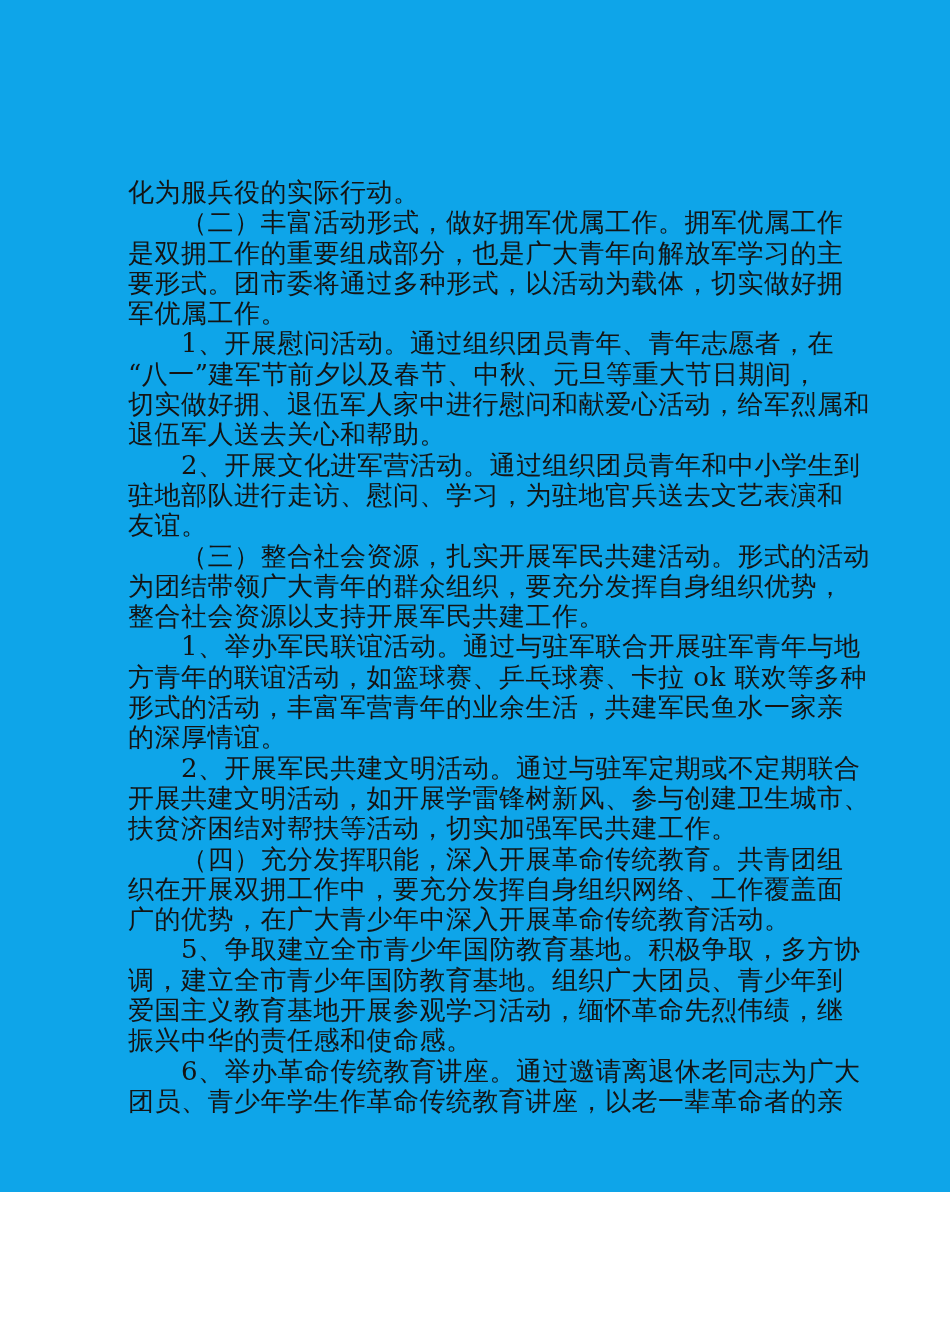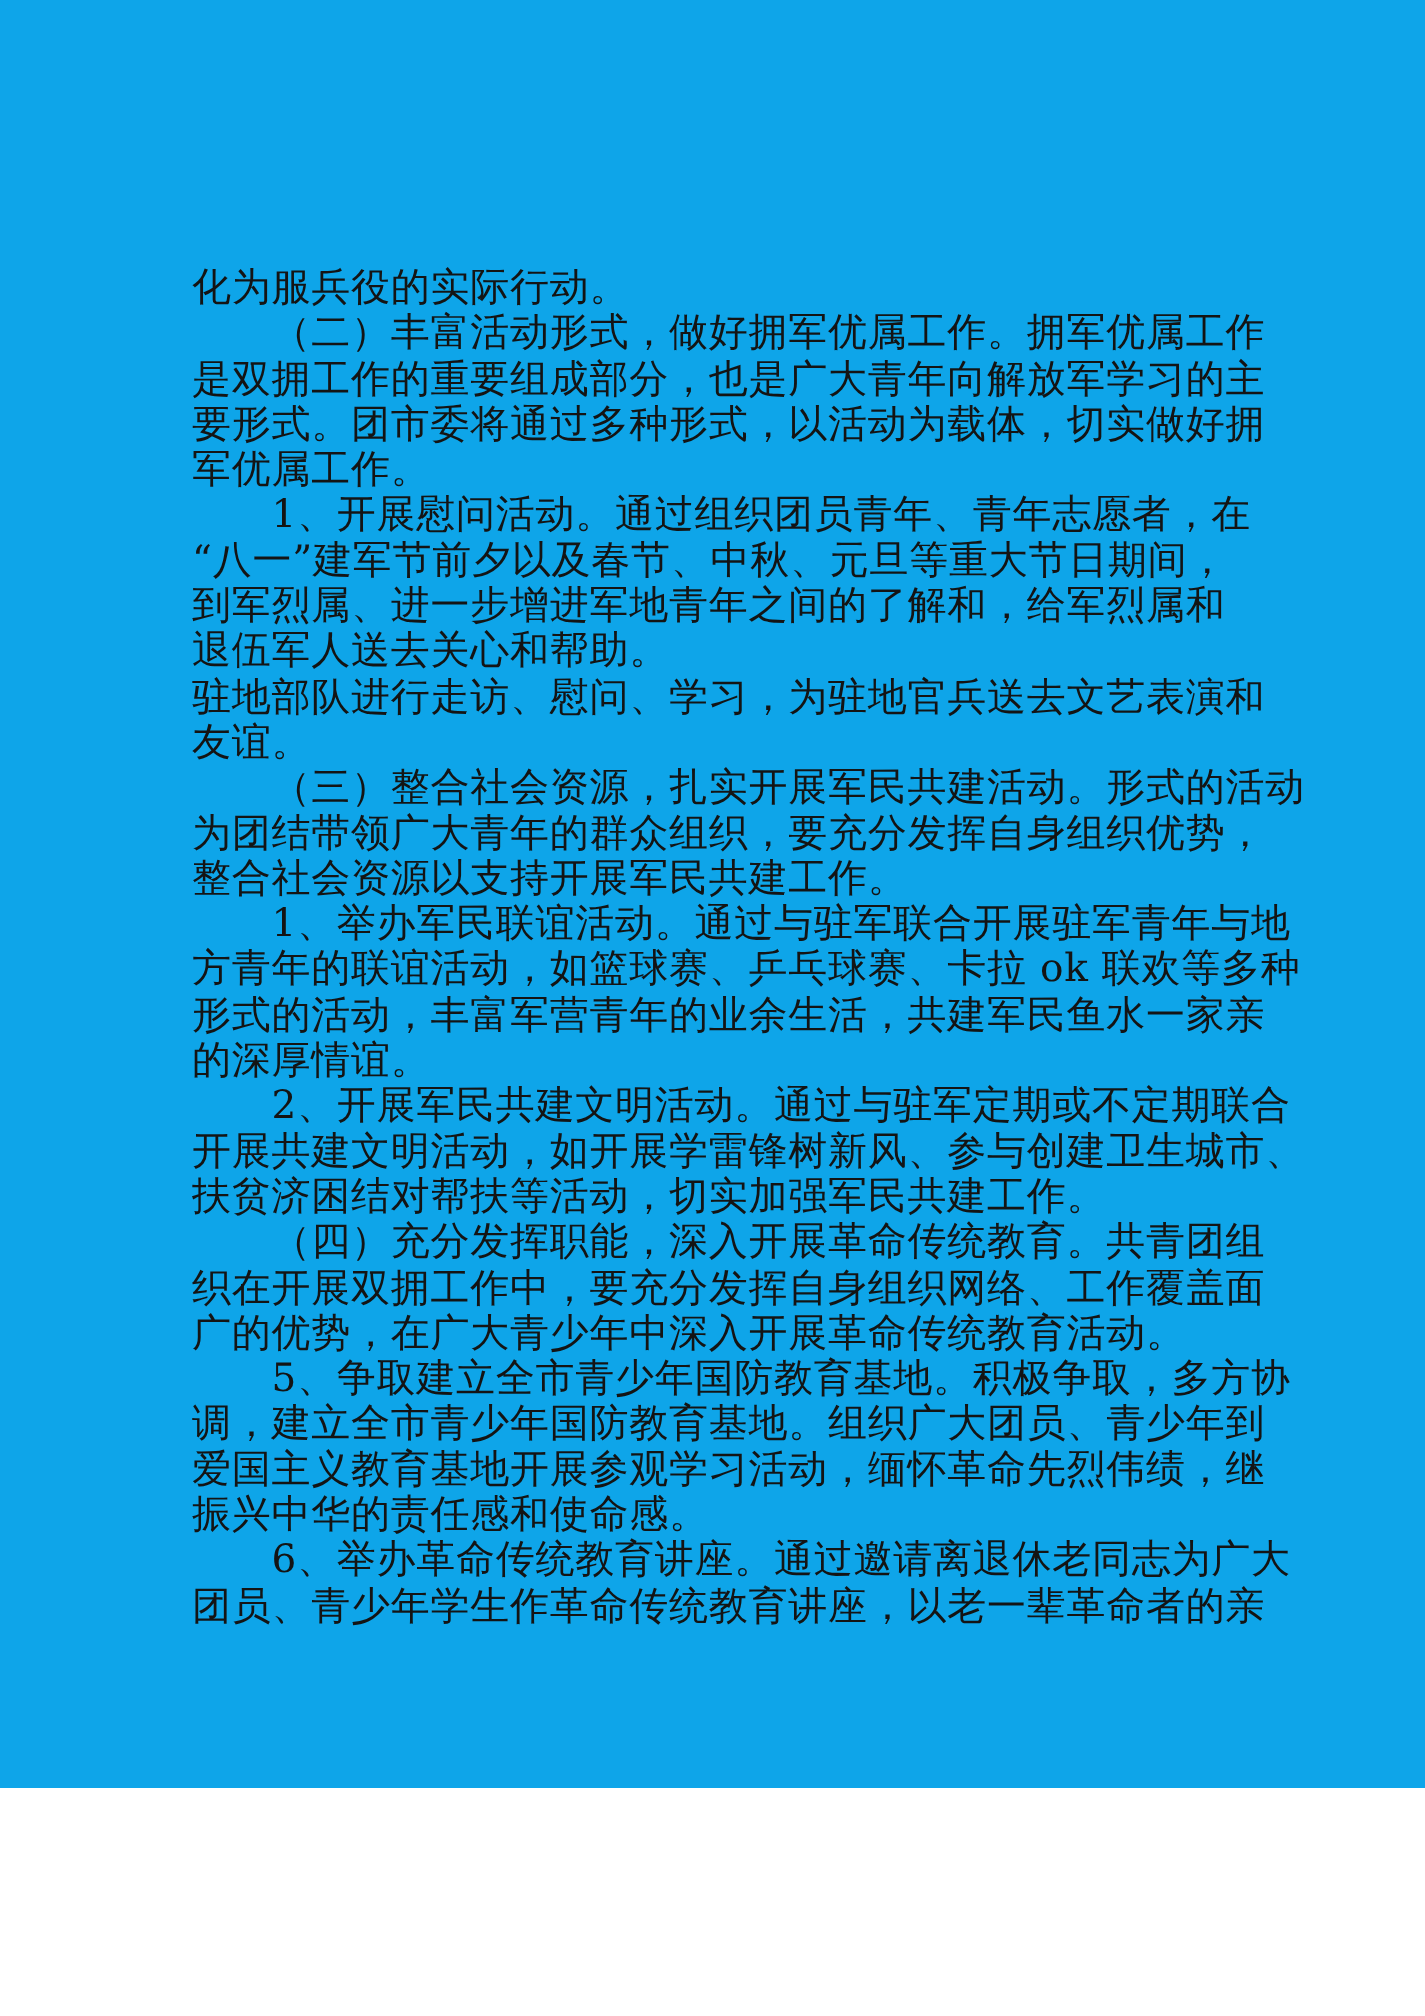--- a/index.html
+++ b/index.html
@@ -50,22 +50,23 @@
 
 <div class="page">
   <div class="body-text">
     <div class="ln">化为服兵役的实际行动。</div>
     <div class="ln ind">（二）丰富活动形式，做好拥军优属工作。拥军优属工作</div>
     <div class="ln">是双拥工作的重要组成部分，也是广大青年向解放军学习的主</div>
     <div class="ln">要形式。团市委将通过多种形式，以活动为载体，切实做好拥</div>
     <div class="ln">军优属工作。</div>
     <div class="ln ind">1、开展慰问活动。通过组织团员青年、青年志愿者，在</div>
     <div class="ln">“八一”建军节前夕以及春节、中秋、元旦等重大节日期间，</div>
-    <div class="ln">到军烈属、进一步增进军地青年之间的了解和，给军烈属和</div>
+    <div class="ln">切实做好拥、退伍军人家中进行慰问和献爱心活动，给军烈属和</div>
     <div class="ln">退伍军人送去关心和帮助。</div>
+    <div class="ln ind">2、开展文化进军营活动。通过组织团员青年和中小学生到</div>
     <div class="ln">驻地部队进行走访、慰问、学习，为驻地官兵送去文艺表演和</div>
     <div class="ln">友谊。</div>
     <div class="ln ind">（三）整合社会资源，扎实开展军民共建活动。形式的活动</div>
     <div class="ln">为团结带领广大青年的群众组织，要充分发挥自身组织优势，</div>
     <div class="ln">整合社会资源以支持开展军民共建工作。</div>
     <div class="ln ind">1、举办军民联谊活动。通过与驻军联合开展驻军青年与地</div>
     <div class="ln">方青年的联谊活动，如篮球赛、乒乓球赛、卡拉 ok 联欢等多种</div>
     <div class="ln">形式的活动，丰富军营青年的业余生活，共建军民鱼水一家亲</div>
     <div class="ln">的深厚情谊。</div>
     <div class="ln ind">2、开展军民共建文明活动。通过与驻军定期或不定期联合</div>

